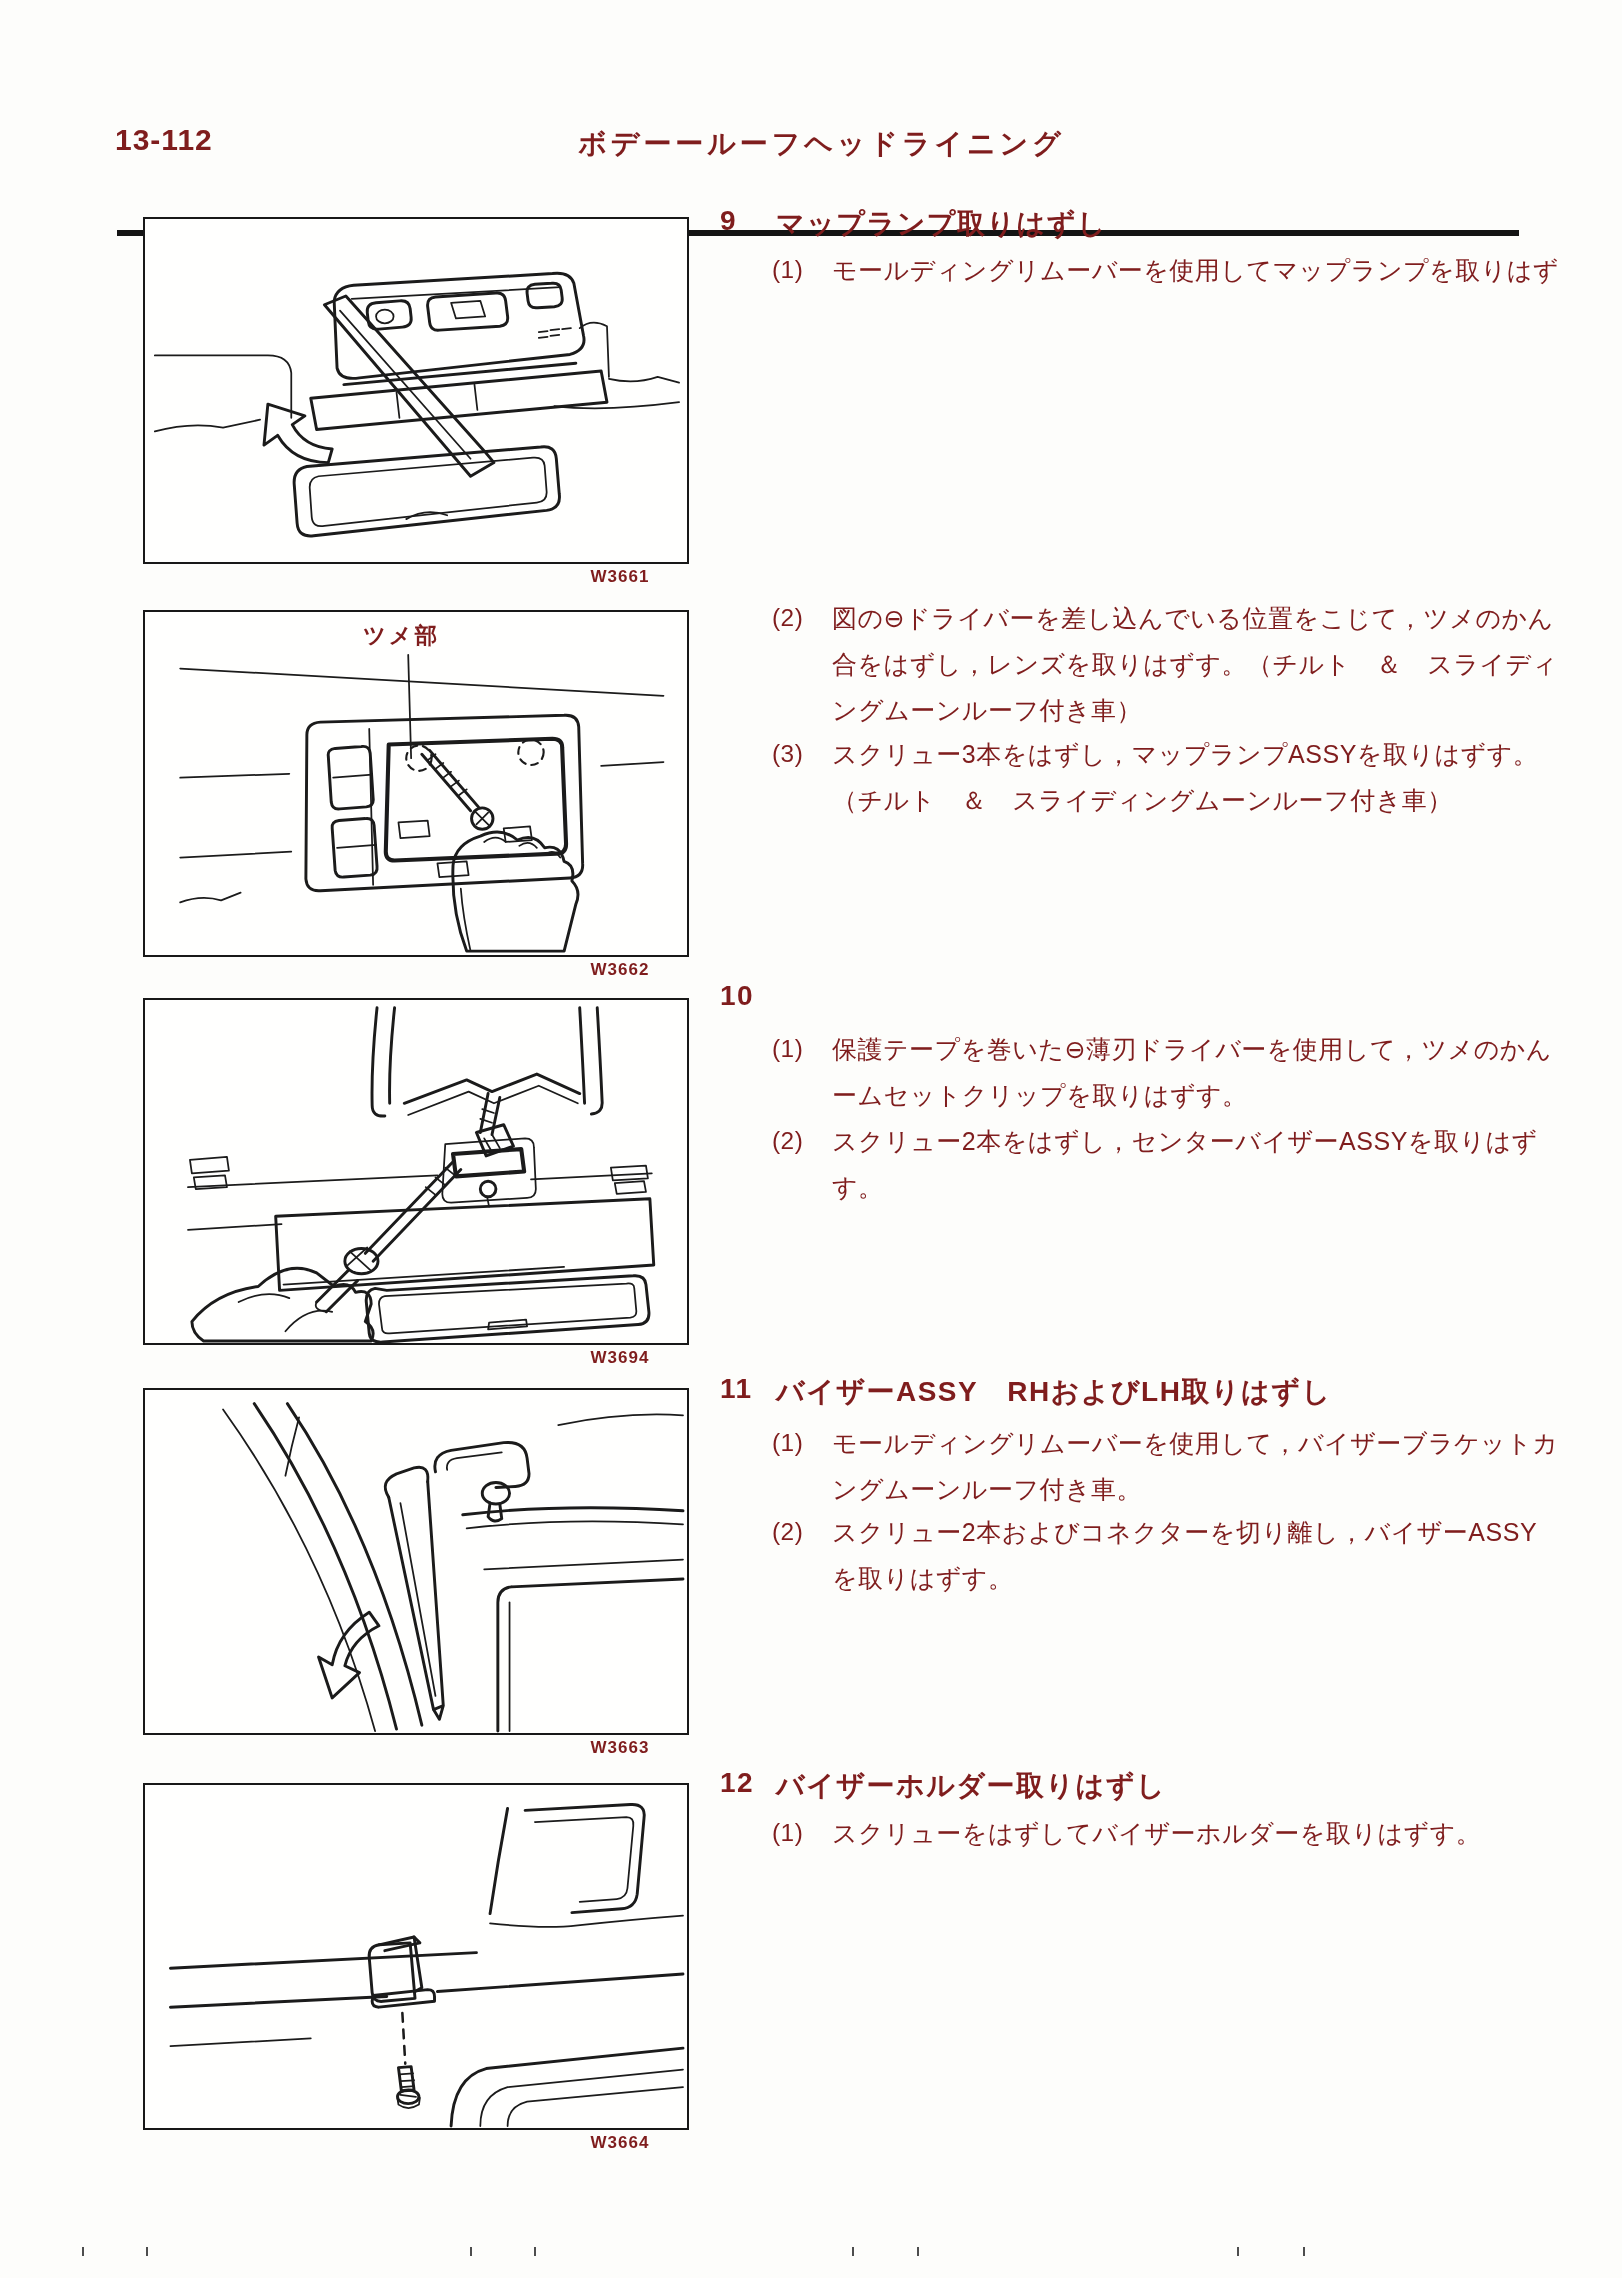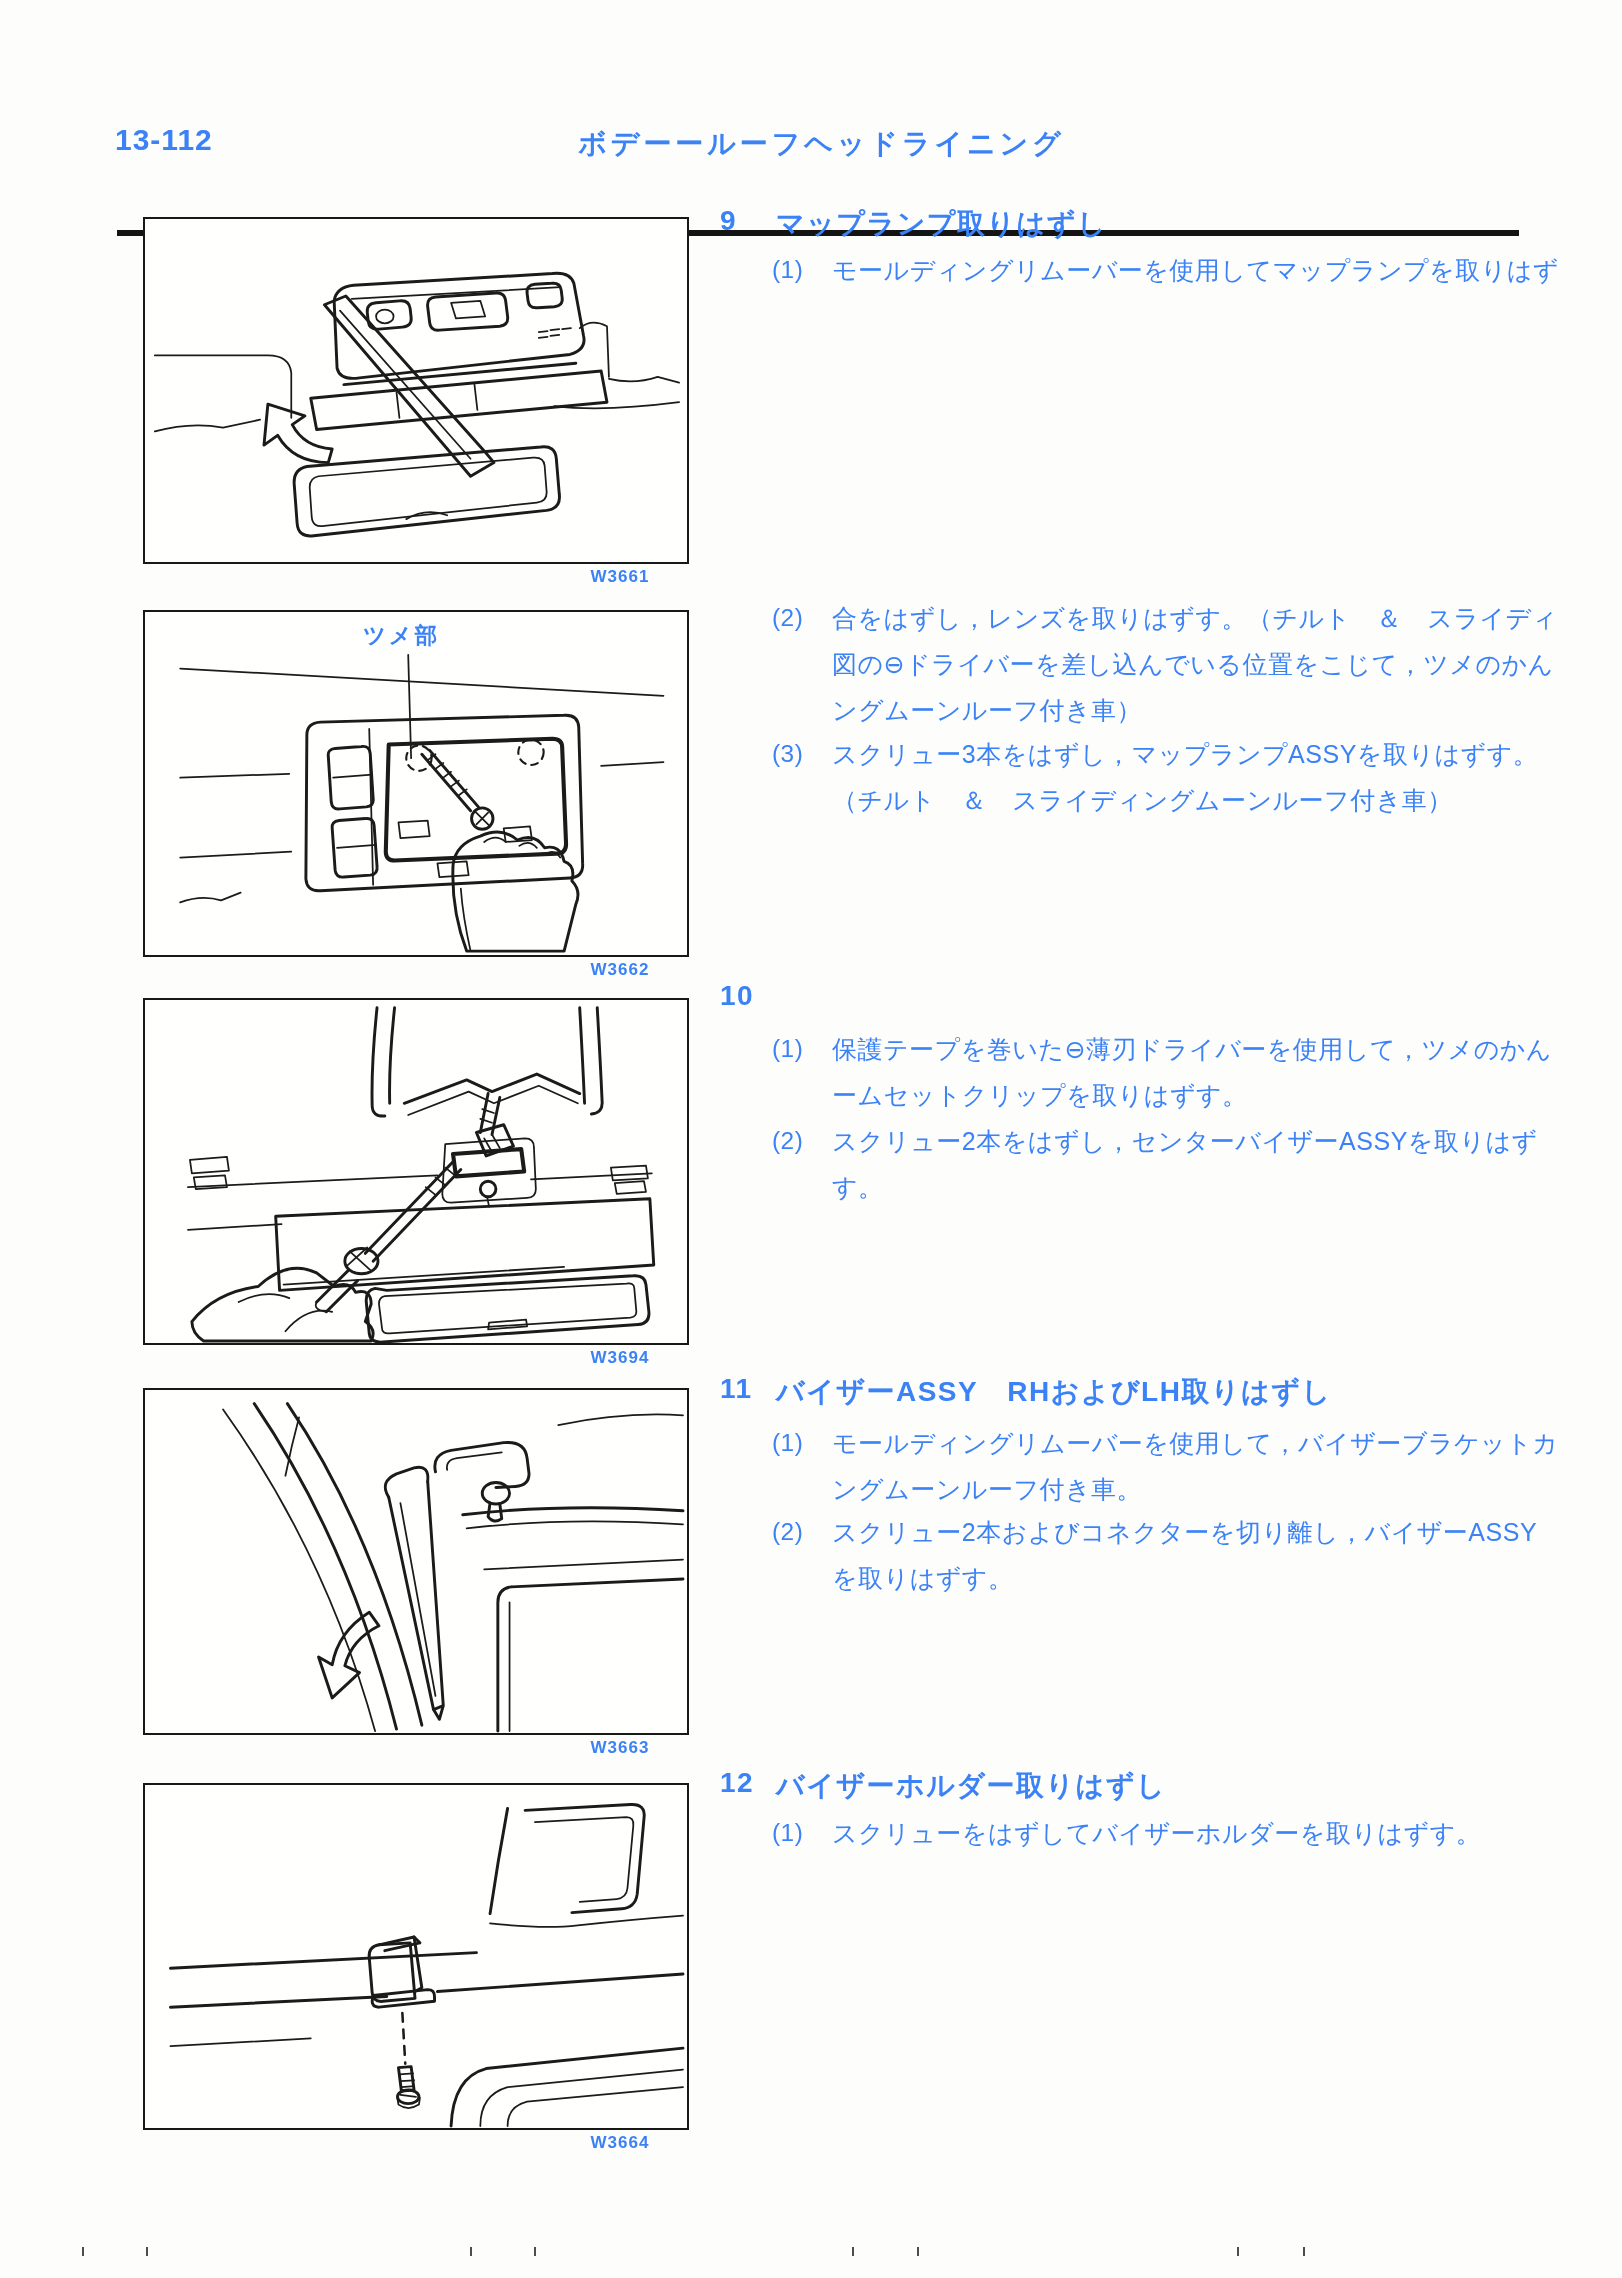--- a/index.html
+++ b/index.html
@@ -1,18 +1,18 @@
 <!DOCTYPE html>
 <html><head>
 <meta charset="utf-8">
 <style>
   html,body{margin:0;padding:0;background:#9a9a9a;}
   .page{
     position:relative;width:1623px;height:2278px;margin:0 auto;
-    background:#fdfdfb;color:#3b82f6;overflow:hidden;
+    background:#fdfdfb;color:#7f1d1d;overflow:hidden;
     font-family:"Liberation Sans","DejaVu Sans",sans-serif;
   }
   
   .page-num{position:absolute;left:115px;top:123px;font-size:30px;font-weight:bold;letter-spacing:1px;}
   .header-title{position:absolute;left:0;right:0;top:125px;text-align:center;font-size:28px;font-weight:bold;letter-spacing:3.9px;margin-left:20px;}
   .header-rule{position:absolute;left:117px;top:230px;width:1402px;height:5.9px;background:#141414;}
   
   .figure{position:absolute;left:119px;width:548px;margin:0;}
   .fig-frame{position:relative;width:542px;height:343px;border:2.9px solid #181818;background:#fffffe;margin-left:24px;}
   .fig-frame svg{display:block;width:100%;height:100%;}
@@ -252,22 +252,22 @@
   </div>
   <div class="step" style="top:247px">
     <span class="marker">(1)</span>
     <span class="lines">
       <span class="ln">モールディングリムーバーを使用してマップランプを取りはず</span>
     </span>
   </div>
   <div class="step" style="top:595px">
     <span class="marker">(2)</span>
     <span class="lines">
+      <span class="ln">図の⊖ドライバーを差し込んでいる位置をこじて，ツメのかん</span>
       <span class="ln">合をはずし，レンズを取りはずす。（チルト　＆　スライディ</span>
-      <span class="ln">図の⊖ドライバーを差し込んでいる位置をこじて，ツメのかん</span>
       <span class="ln">ングムーンルーフ付き車）</span>
     </span>
   </div>
   <div class="step" style="top:731px">
     <span class="marker">(3)</span>
     <span class="lines">
       <span class="ln">スクリュー3本をはずし，マップランプASSYを取りはずす。</span>
       <span class="ln">（チルト　＆　スライディングムーンルーフ付き車）</span>
     </span>
   </div>

